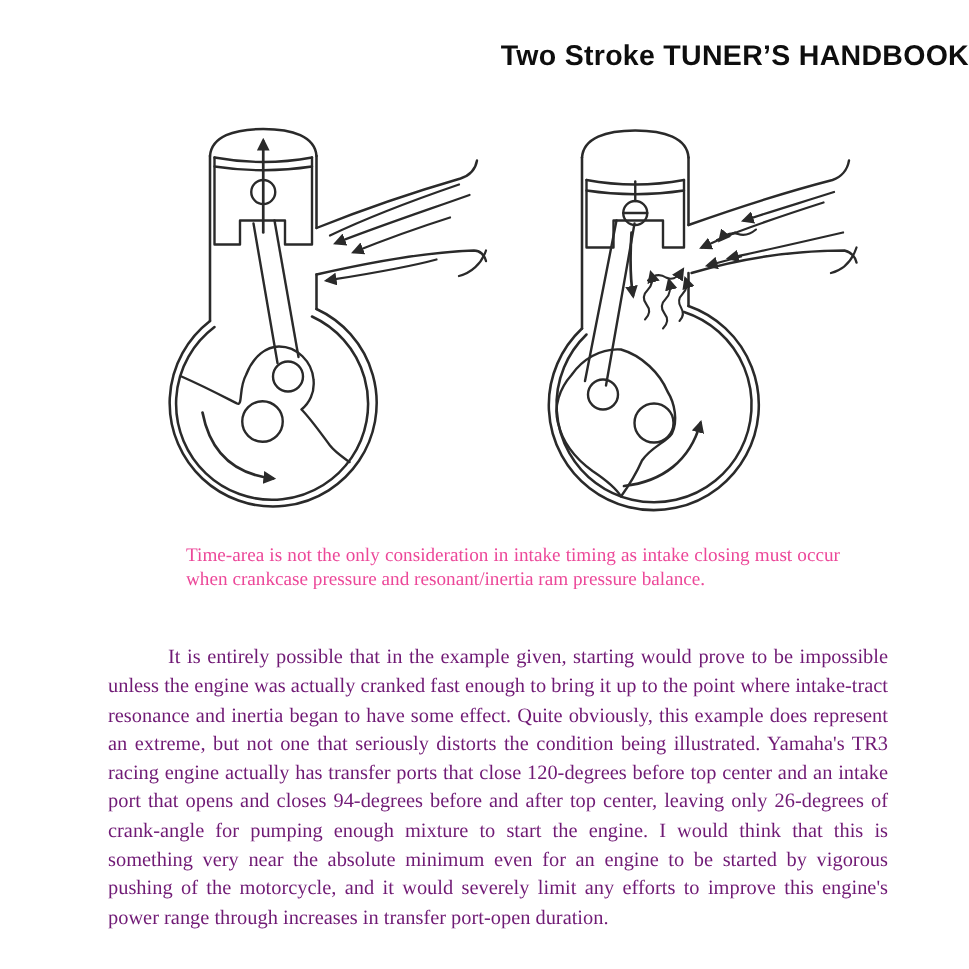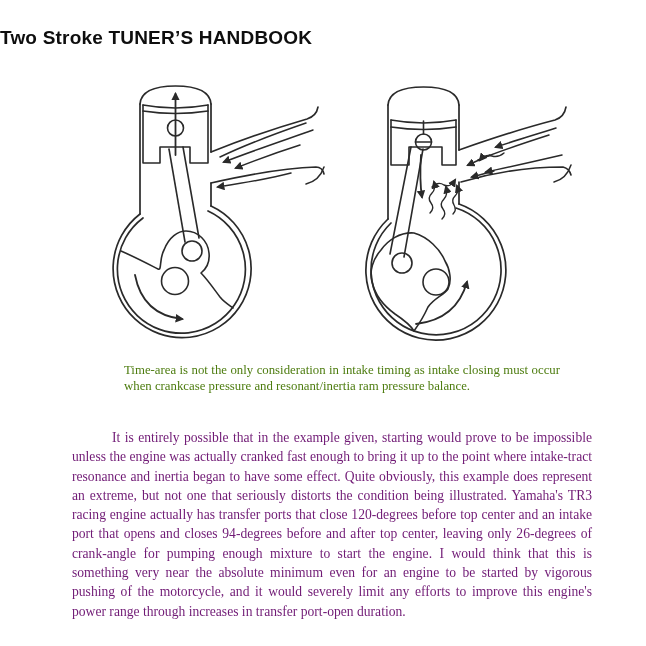--- a/index.html
+++ b/index.html
@@ -2,29 +2,29 @@
 <html><head>
 <meta charset="utf-8">
 <style>
   html,body{margin:0;padding:0;background:#ffffff;}
   .page{
     position:relative;width:646px;height:646px;background:#ffffff;
     font-family:"Liberation Serif",serif;color:#1b1b1b;overflow:hidden;
   }
   .title{
     position:absolute;top:27px;left:0;width:100%;margin:0;
-    text-align:left;font-family:"Liberation Sans",sans-serif;
+    text-align:right;font-family:"Liberation Sans",sans-serif;
     font-weight:bold;font-size:19px;letter-spacing:.2px;color:#0e0e0e;
   }
   .fig{position:absolute;top:83px;}
   .fig-left{left:110px;}
   .fig-right{left:344px;}
   .caption{
     position:absolute;left:124px;top:362px;width:436px;margin:0;
-    font-size:12.8px;line-height:16.4px;text-align:justify;color:#4d7c0f;
+    font-size:12.8px;line-height:16.4px;text-align:justify;color:#ec4899;
   }
   .body-text{
     position:absolute;left:72px;top:428px;width:520px;margin:0;
     font-size:13.6px;line-height:19.3px;text-align:justify;
     text-indent:40px;color:#701a75;
   }
 </style>
 </head>
 <body>
 

